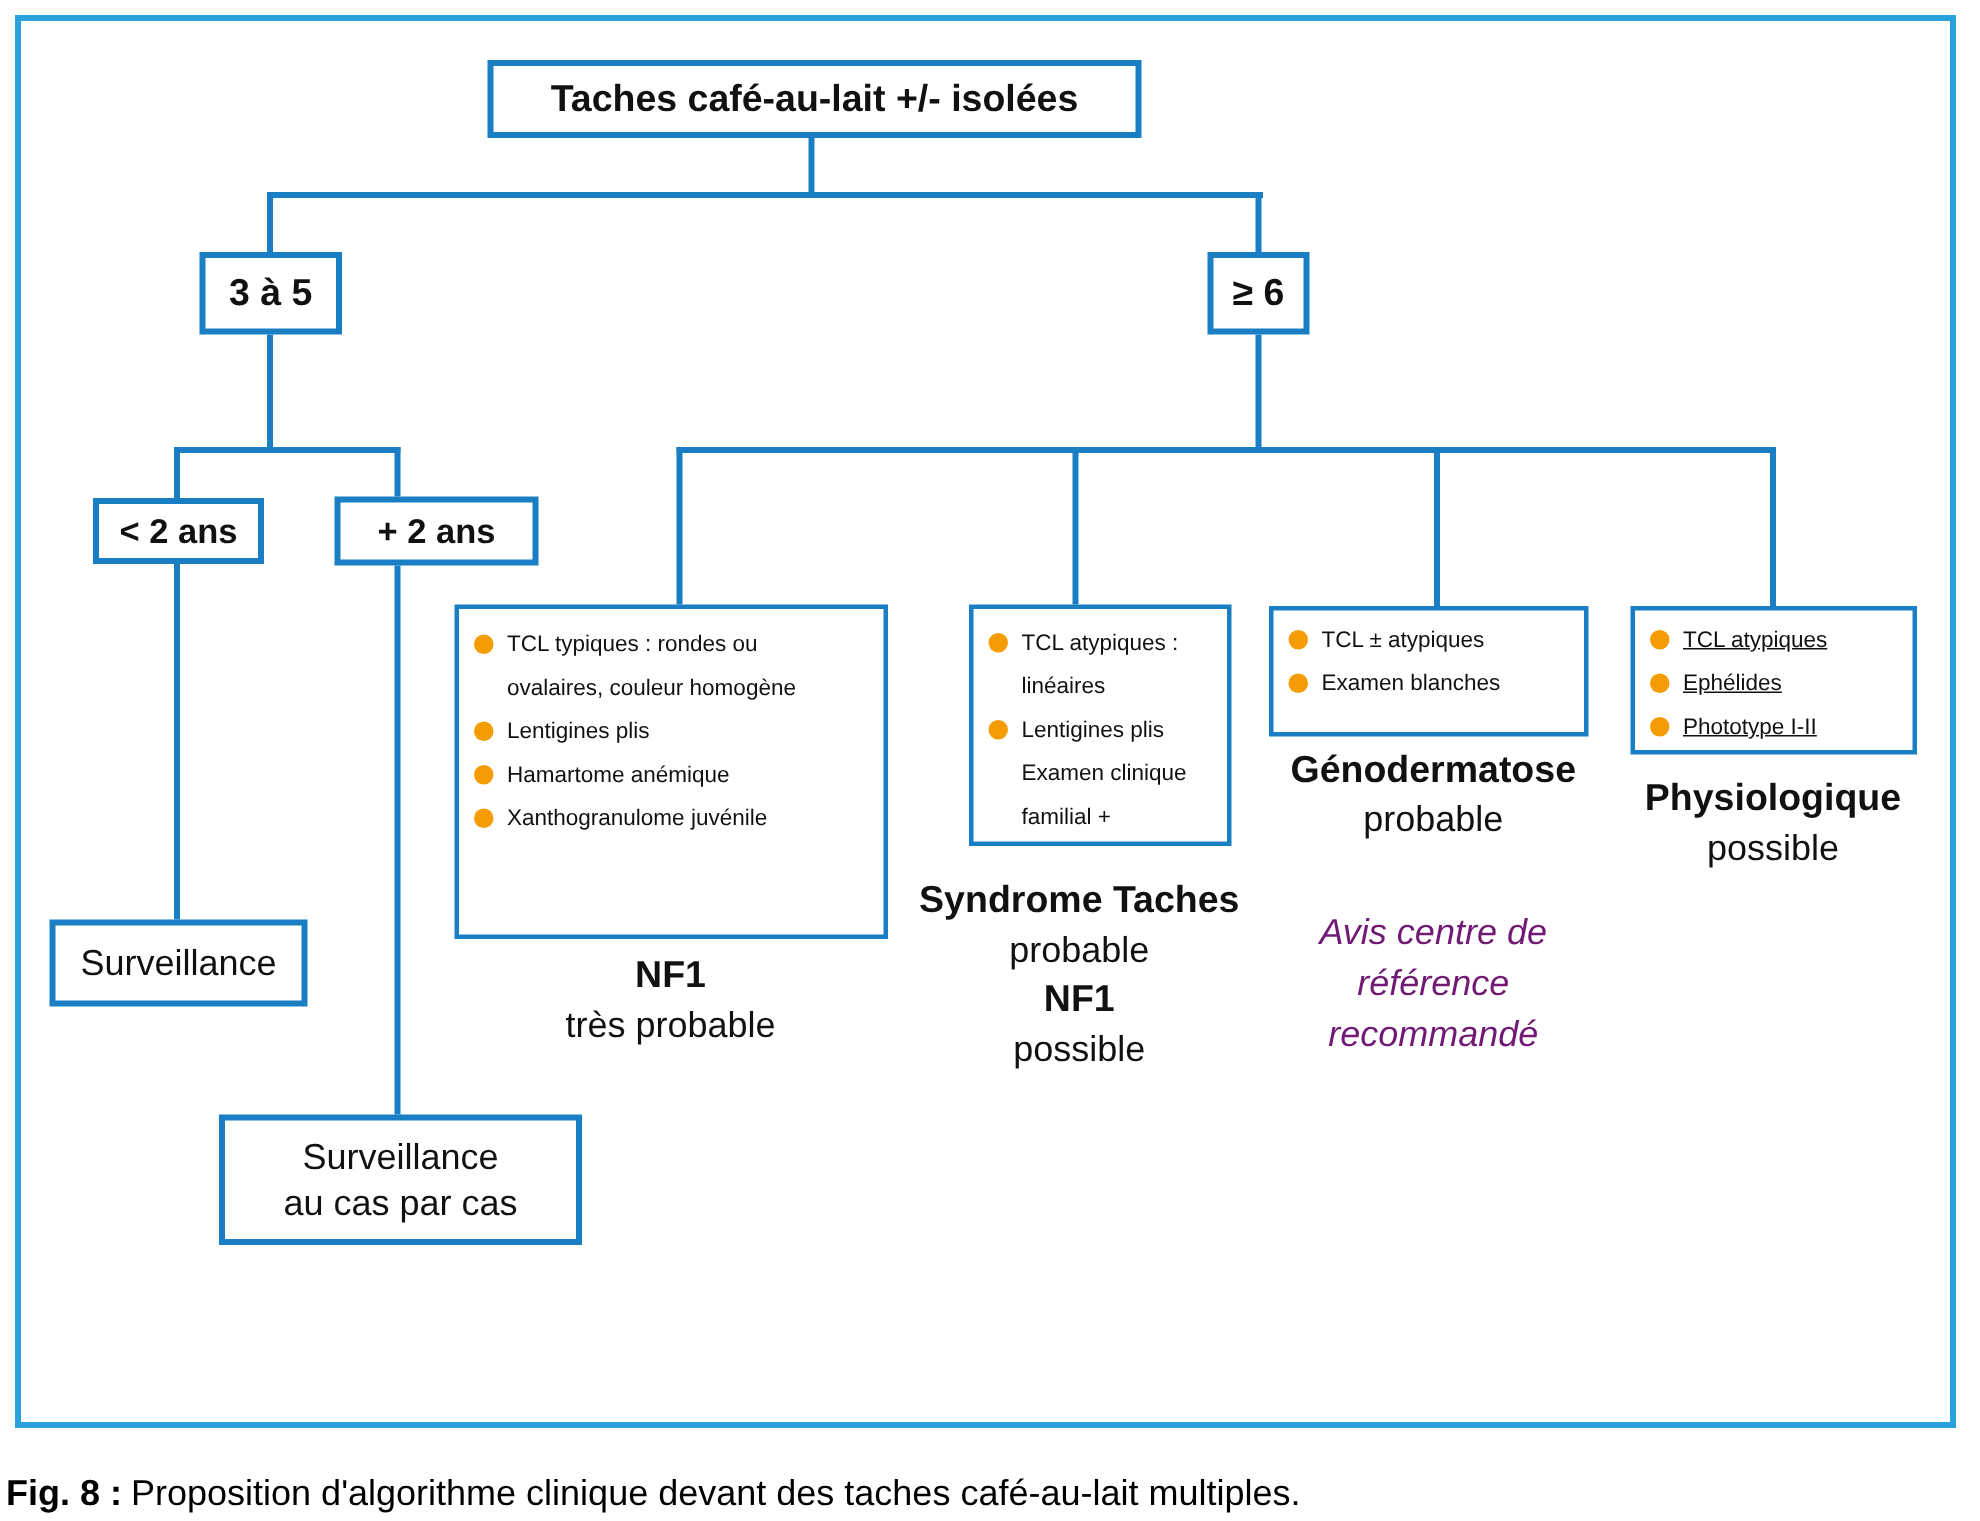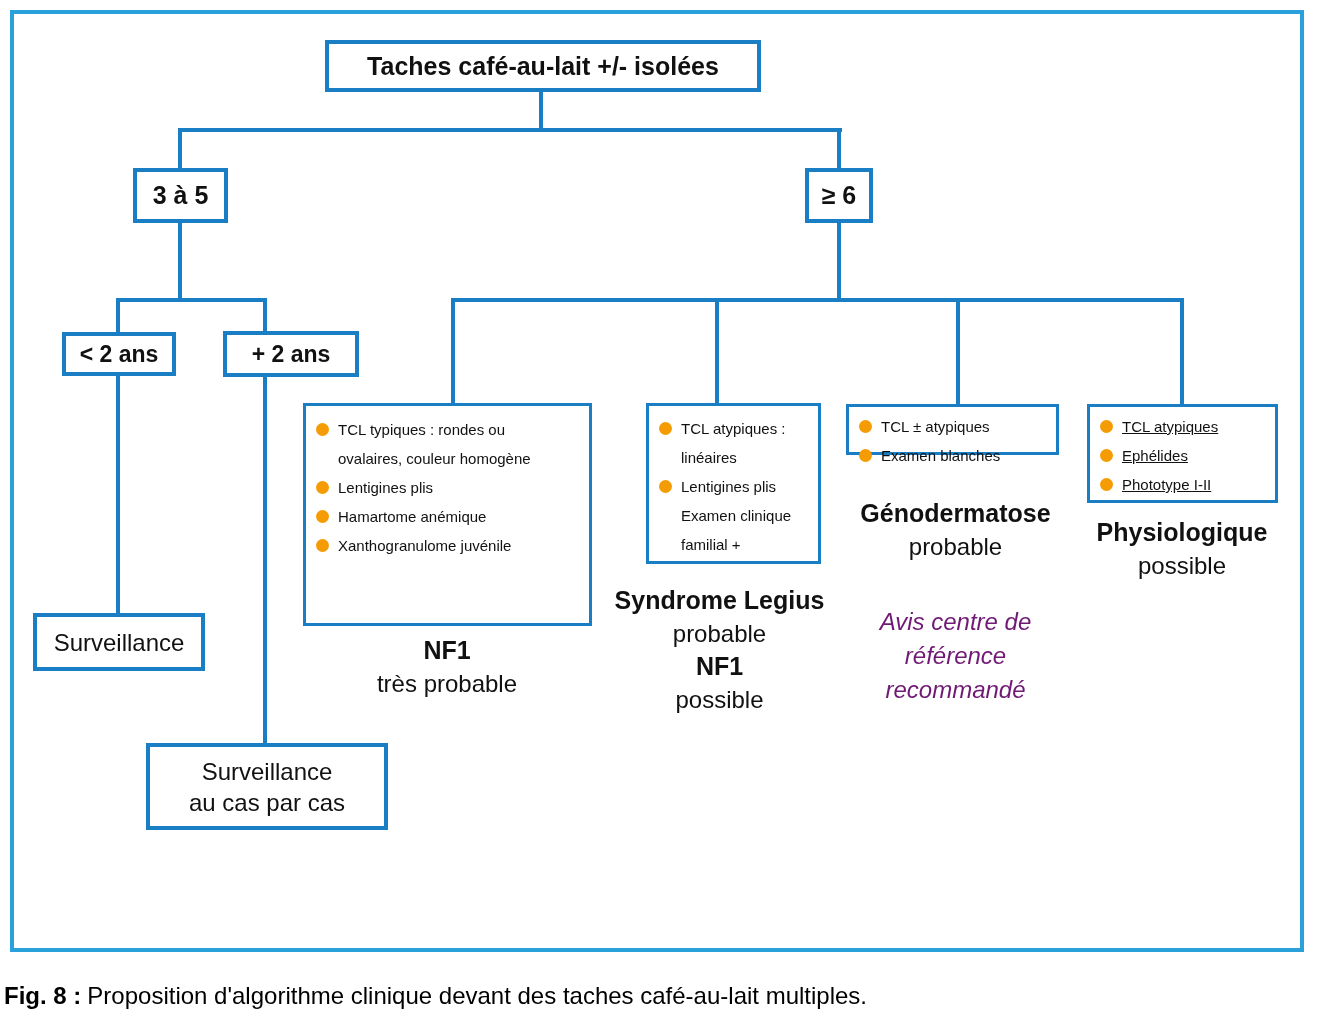--- a/index.html
+++ b/index.html
@@ -127,27 +127,27 @@
       <span class="bullet"></span>
       <span class="crit-text">Lentigines plis</span>
     </div>
     <div class="crit-item">
       <span class="bullet hidden"></span>
       <span class="crit-text">Examen clinique familial +</span>
     </div>
   </div>
 
   <div class="outcome" style="left:597px;top:584px;width:245px;">
-    <div class="b">Syndrome Legius</div>
+    <div class="b">Syndrome Taches</div>
     <div>probable</div>
     <div class="b">NF1</div>
     <div>possible</div>
   </div>
 
-  <div class="critbox" style="left:846px;top:404px;width:213px;height:51px;padding:5px 8px 5px 10px;">
+  <div class="critbox" style="left:846px;top:404px;width:213px;height:87px;padding:5px 8px 5px 10px;">
     <div class="crit-item">
       <span class="bullet"></span>
       <span class="crit-text">TCL ± atypiques</span>
     </div>
     <div class="crit-item">
       <span class="bullet"></span>
       <span class="crit-text">Examen blanches</span>
     </div>
   </div>
 

